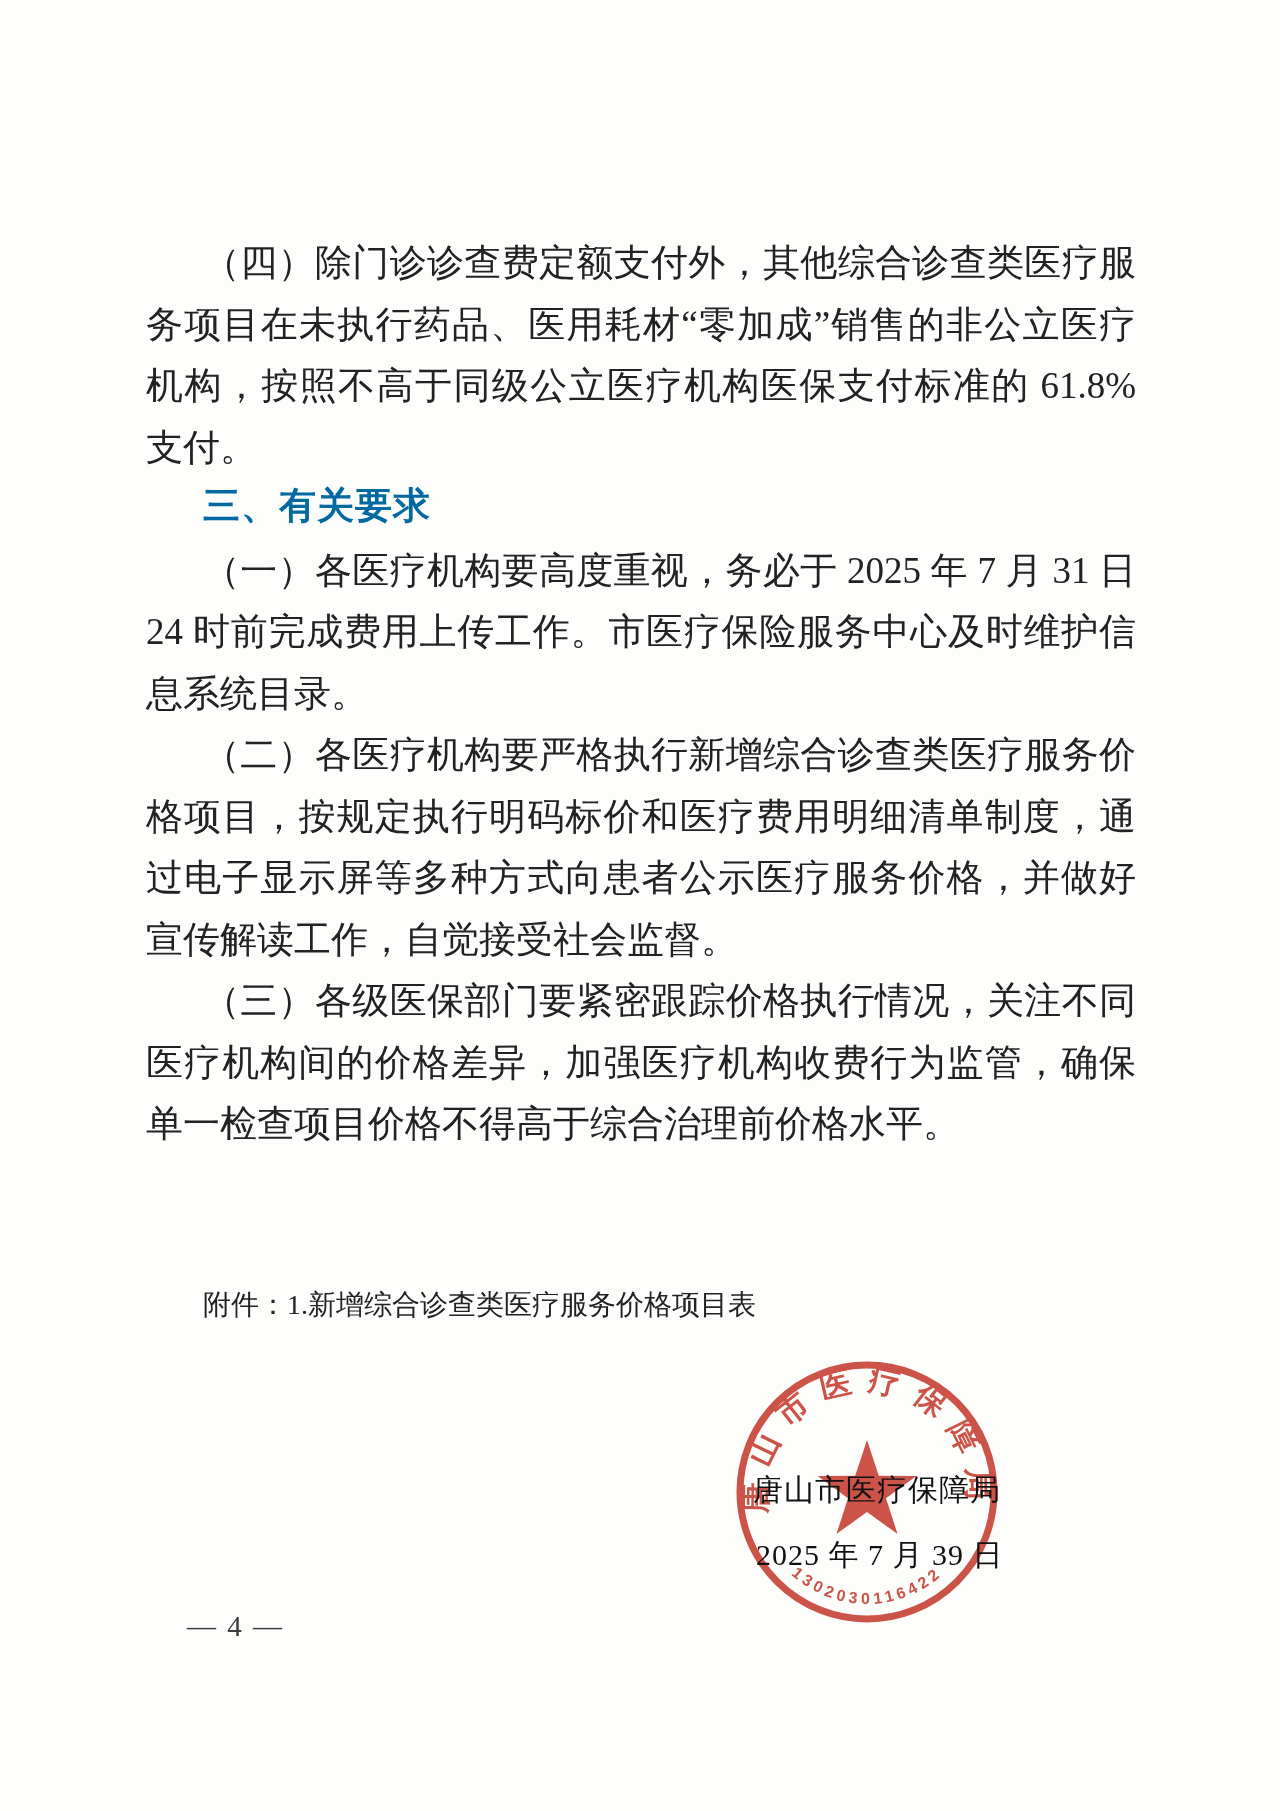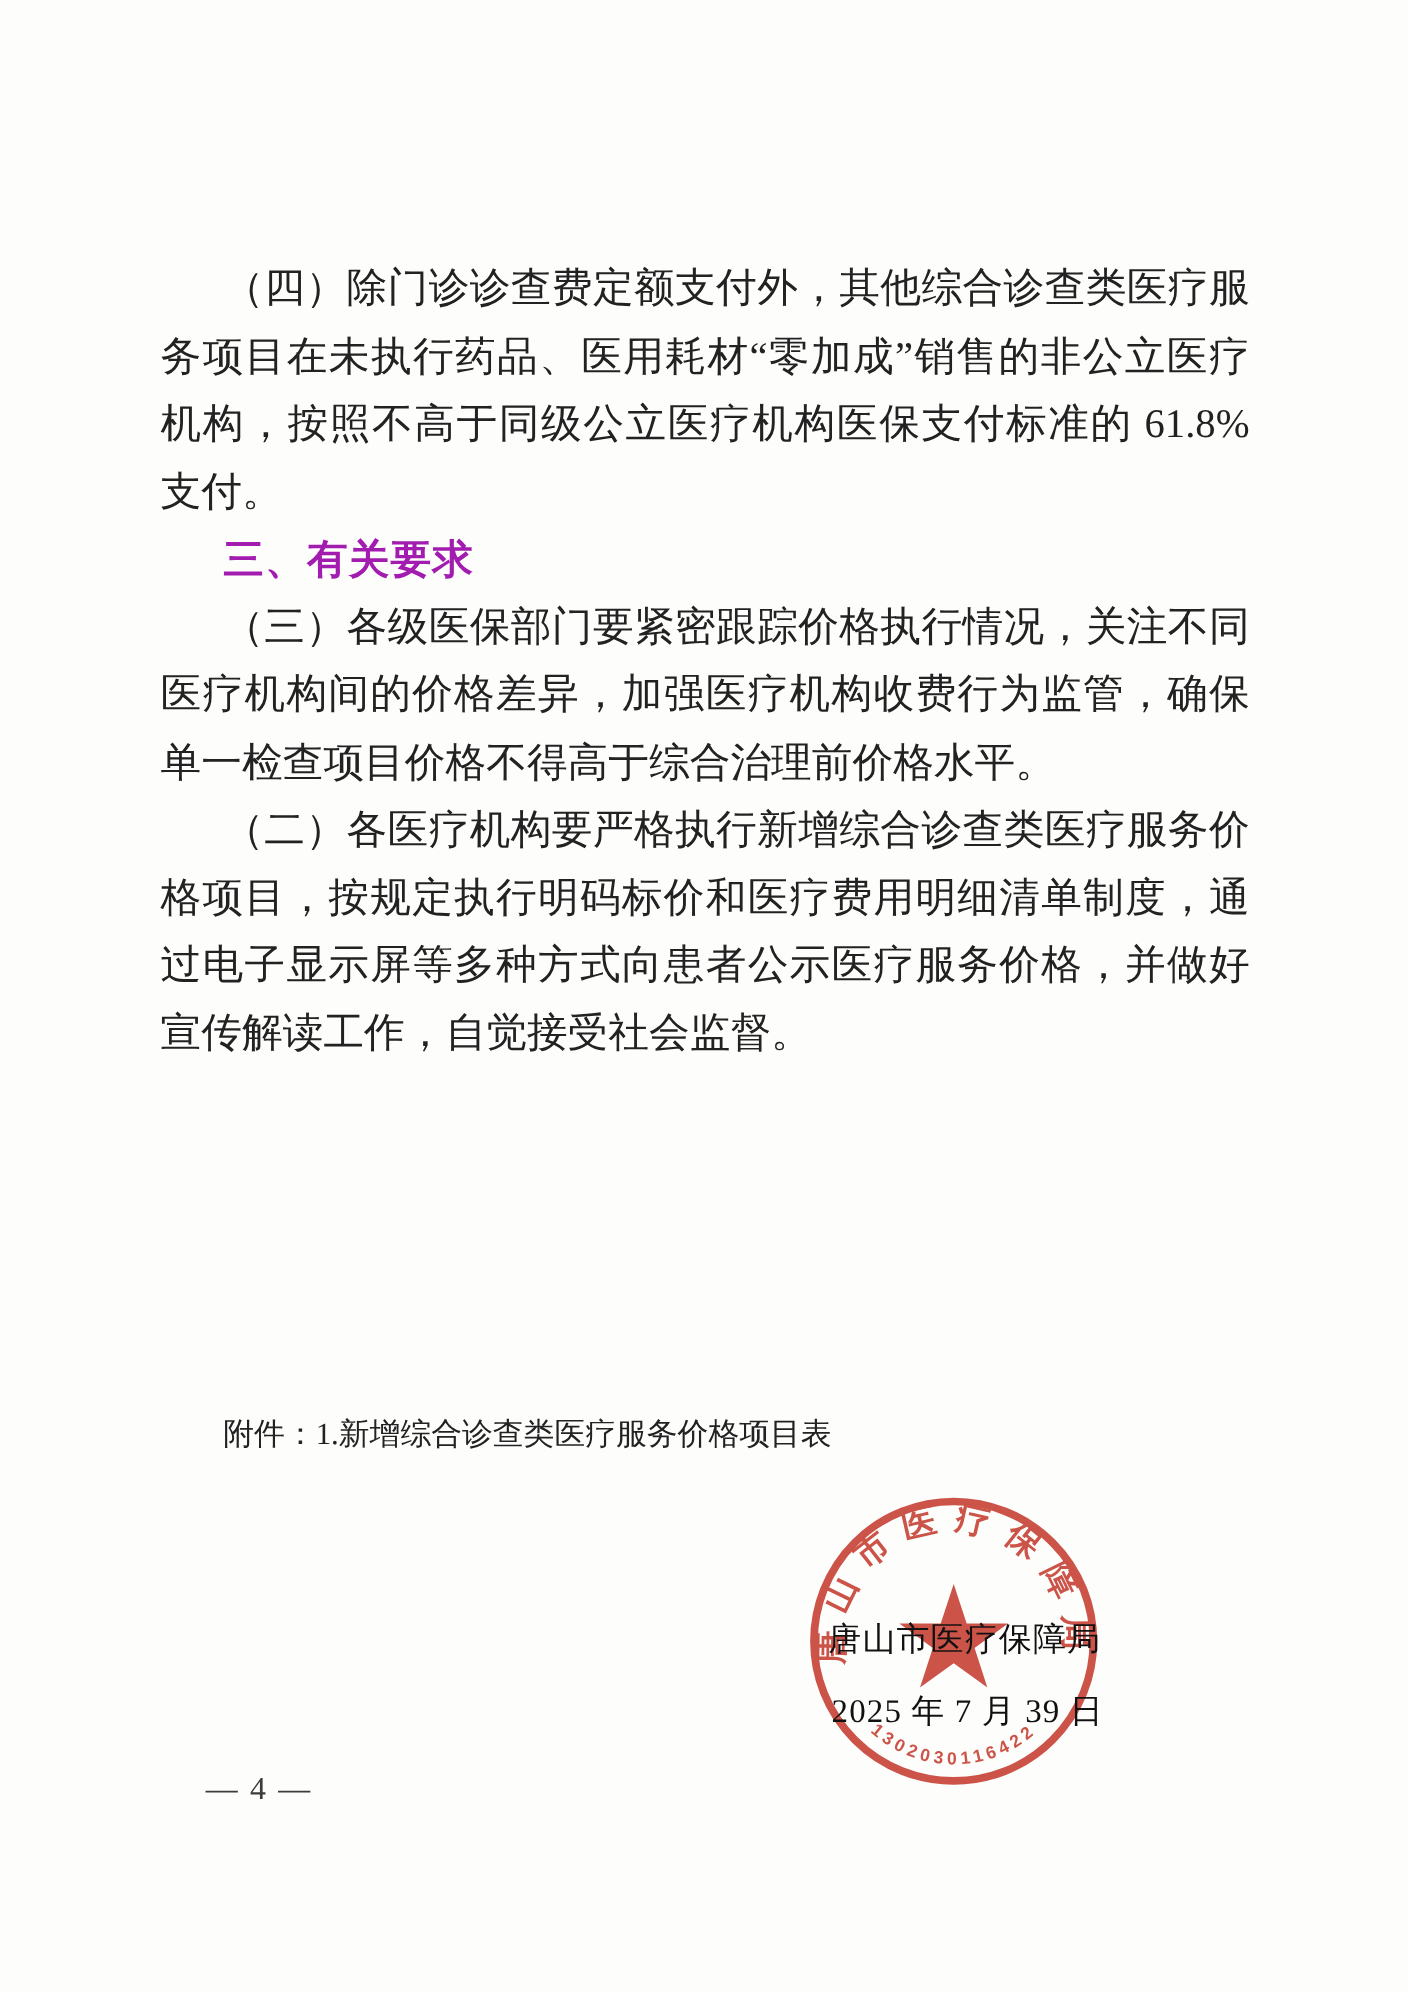--- a/index.html
+++ b/index.html
@@ -24,25 +24,25 @@
     text-align: justify;
     text-justify: inter-ideograph;
     color: #222;
   }
   .doc-body p, .doc-body h2 {
     margin: 0;
     text-indent: 57px;
     font-weight: normal;
   }
   .doc-body h2 {
-    font-family: Liberation Sans, sans-serif;
+    font-family: Liberation Mono, monospace;
     font-weight: 700;
     font-size: 37px;
     letter-spacing: 1px;
-    color: #a21caf;
+    color: #0369a1;
   }
   .attachments {
     position: absolute;
     left: 203px;
     top: 1274px;
     font-size: 28px;
     line-height: 62px;
     color: #222;
     white-space: nowrap;
   }
@@ -102,22 +102,23 @@
   }
 </style>
 </head>
 <body>
 
 <div class="page">
 
   <div class="doc-body">
     <p>（四）除门诊诊查费定额支付外，其他综合诊查类医疗服务项目在未执行药品、医用耗材“零加成”销售的非公立医疗机构，按照不高于同级公立医疗机构医保支付标准的 61.8%支付。</p>
     <h2>三、有关要求</h2>
+    <p>（一）各医疗机构要高度重视，务必于 2025 年 7 月 31 日 24 时前完成费用上传工作。市医疗保险服务中心及时维护信息系统目录。</p>
+    <p>（二）各医疗机构要严格执行新增综合诊查类医疗服务价格项目，按规定执行明码标价和医疗费用明细清单制度，通过电子显示屏等多种方式向患者公示医疗服务价格，并做好宣传解读工作，自觉接受社会监督。</p>
     <p>（三）各级医保部门要紧密跟踪价格执行情况，关注不同医疗机构间的价格差异，加强医疗机构收费行为监管，确保单一检查项目价格不得高于综合治理前价格水平。</p>
-    <p>（二）各医疗机构要严格执行新增综合诊查类医疗服务价格项目，按规定执行明码标价和医疗费用明细清单制度，通过电子显示屏等多种方式向患者公示医疗服务价格，并做好宣传解读工作，自觉接受社会监督。</p>
   </div>
 
   <div class="attachments">
     <span class="attach-line"><span>附件：</span><span>1.新增综合诊查类医疗服务价格项目表</span></span>
   </div>
 
   <svg class="seal" viewBox="0 0 272 272" xmlns="http://www.w3.org/2000/svg">
     <circle cx="136" cy="136" r="127" fill="none" stroke="#c63c30" stroke-width="7"></circle>
     <path id="sealTopArc" d="M 39.4 165.5 A 101 101 0 1 1 232.6 165.5" fill="none"></path>
     <path id="sealBottomArc" d="M 64 221.8 A 112 112 0 0 0 208 221.8" fill="none"></path>

